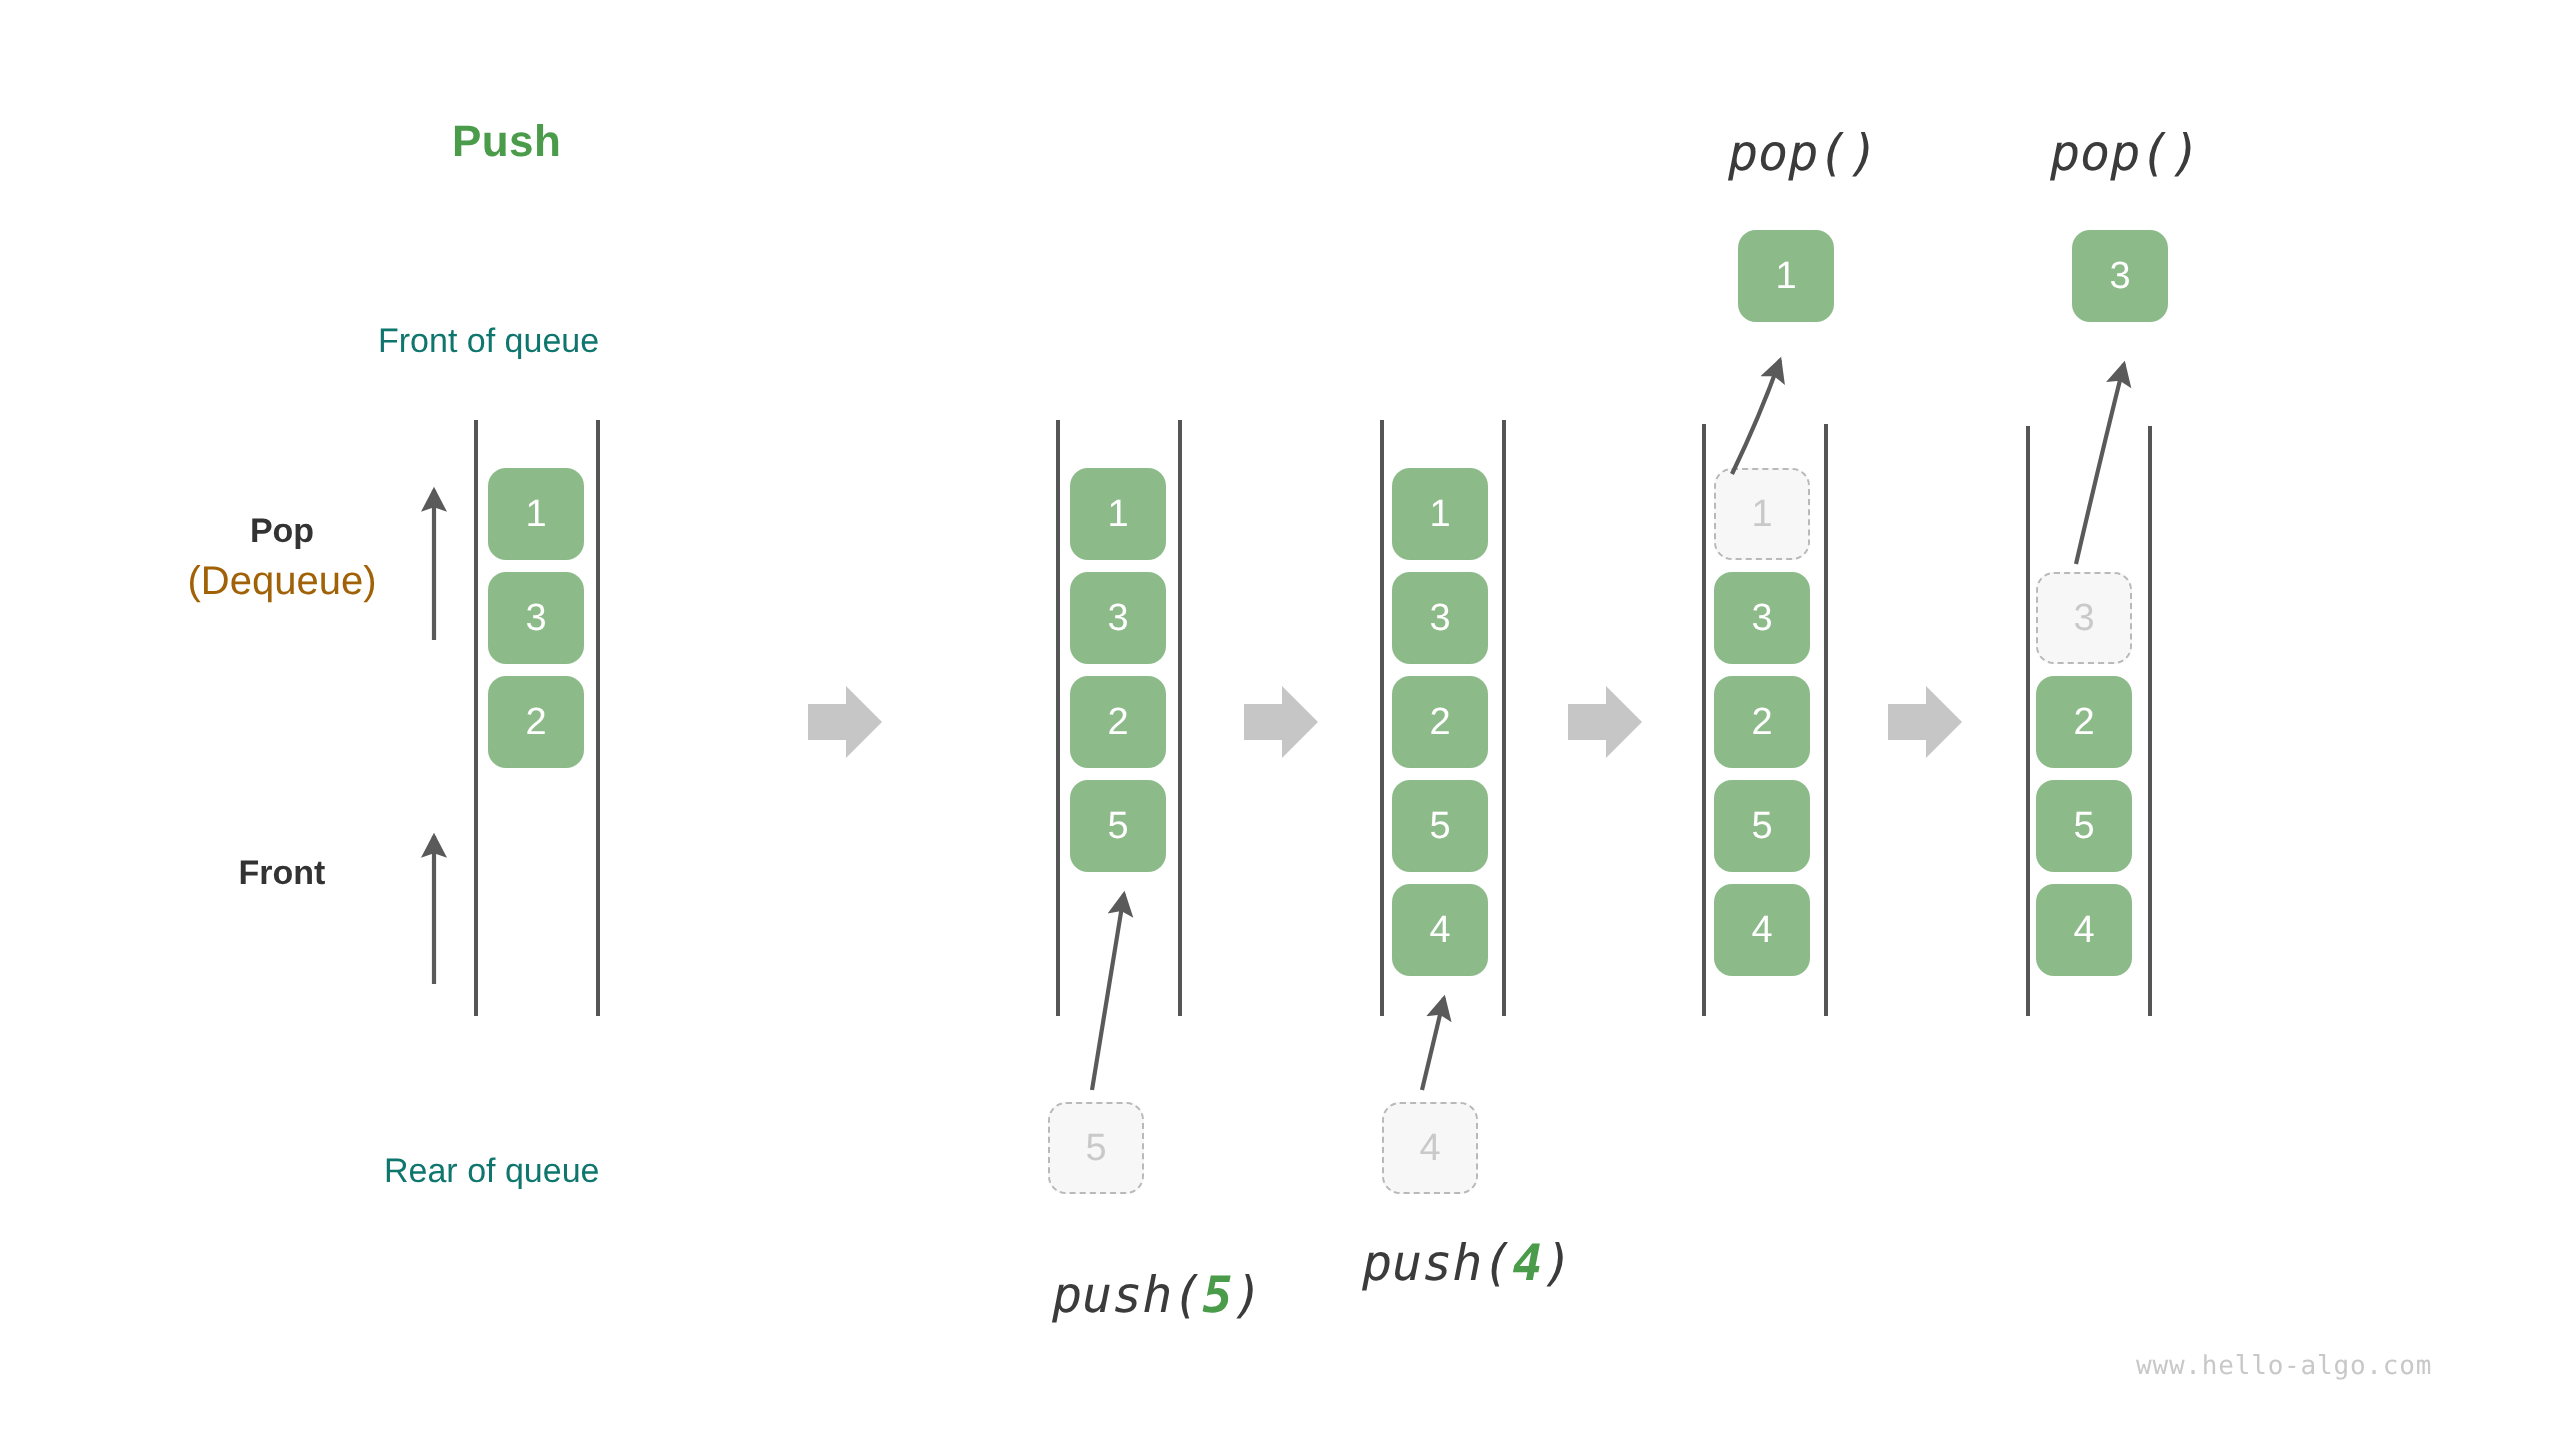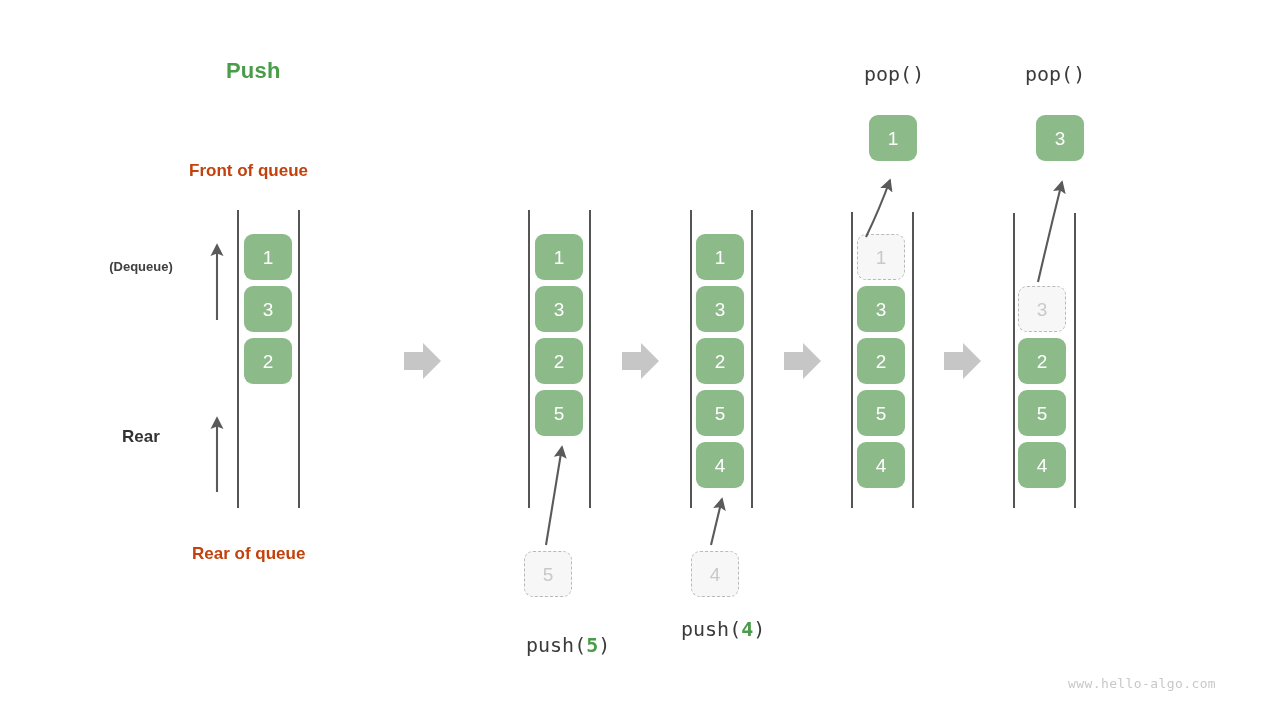--- a/index.html
+++ b/index.html
@@ -26,32 +26,32 @@
   
   .title-queue {
     left: 226px; top: 58px;
     font-size: 22px;
     font-weight: bold;
     color: #4a9b4a;
     letter-spacing: 0.2px;
   }
   .lbl-bold {
     font-size: 17px;
-    font-weight: bold;
-    color: #c2410c;
+    font-weight: normal;
+    color: #0f766e;
     white-space: nowrap;
   }
   .lbl-front { left: 189px; top: 161px; }
-  .lbl-rear  { left: 192px; top: 544px; }
+  .lbl-rear  { left: 192px; top: 576px; }
 
   .side-group { width: 170px; text-align: center; }
   .side-pop   { left: 56px; top: 254px; }
   .side-push  { left: 56px; top: 425px; }
   .side-group .l1 { font-size: 17px; font-weight: bold; color: #333; line-height: 24px; }
-  .side-group .l2 { font-size: 13px; font-weight: bold; color: #404040; line-height: 26px; }
+  .side-group .l2 { font-size: 20px; font-weight: normal; color: #a16207; line-height: 26px; }
 
   
   .rail {
     width: 1.6px;
     background: #555555;
   }
 
   
   .cell {
     width: 48px;
@@ -75,23 +75,24 @@
     border: 1.6px dashed #b9b9b9;
   }
   .cell.popped {
     background: #8cba89;
     color: #ffffff;
   }
 
   
   .op-label {
     font-family: "DejaVu Sans Mono", "Liberation Mono", monospace;
-    font-size: 20px;
+    font-size: 25px;
     color: #3b3b3b;
     white-space: nowrap;
+    font-style: italic;
   }
   .op-label .num {
     color: #4a9b4a;
     font-weight: bold;
   }
 
   
   .watermark {
     left: 1068px; top: 676px;
     font-family: "DejaVu Sans Mono", "Liberation Mono", monospace;
@@ -112,25 +113,26 @@
 <body>
 
 <div id="stage">
 
   <div class="abs title-queue">Push</div>
 
   <div class="abs lbl-bold lbl-front">Front of queue</div>
   <div class="abs lbl-bold lbl-rear">Rear of queue</div>
 
   <div class="abs side-group side-pop">
+    <div class="l1">Pop</div>
     <div class="l2">(Dequeue)</div>
   </div>
 
   <div class="abs side-group side-push">
-    <div class="l1">Rear</div>
+    <div class="l1">Front</div>
   </div>
 
   <div class="abs rail" style="left:237px; top:210px; height:298px;"></div>
   <div class="abs rail" style="left:298px; top:210px; height:298px;"></div>
 
   <div class="abs cell solid" style="left:244px; top:234px;">1</div>
   <div class="abs cell solid" style="left:244px; top:286px;">3</div>
   <div class="abs cell solid" style="left:244px; top:338px;">2</div>
 
   <div class="abs rail" style="left:528px; top:210px; height:298px;"></div>

